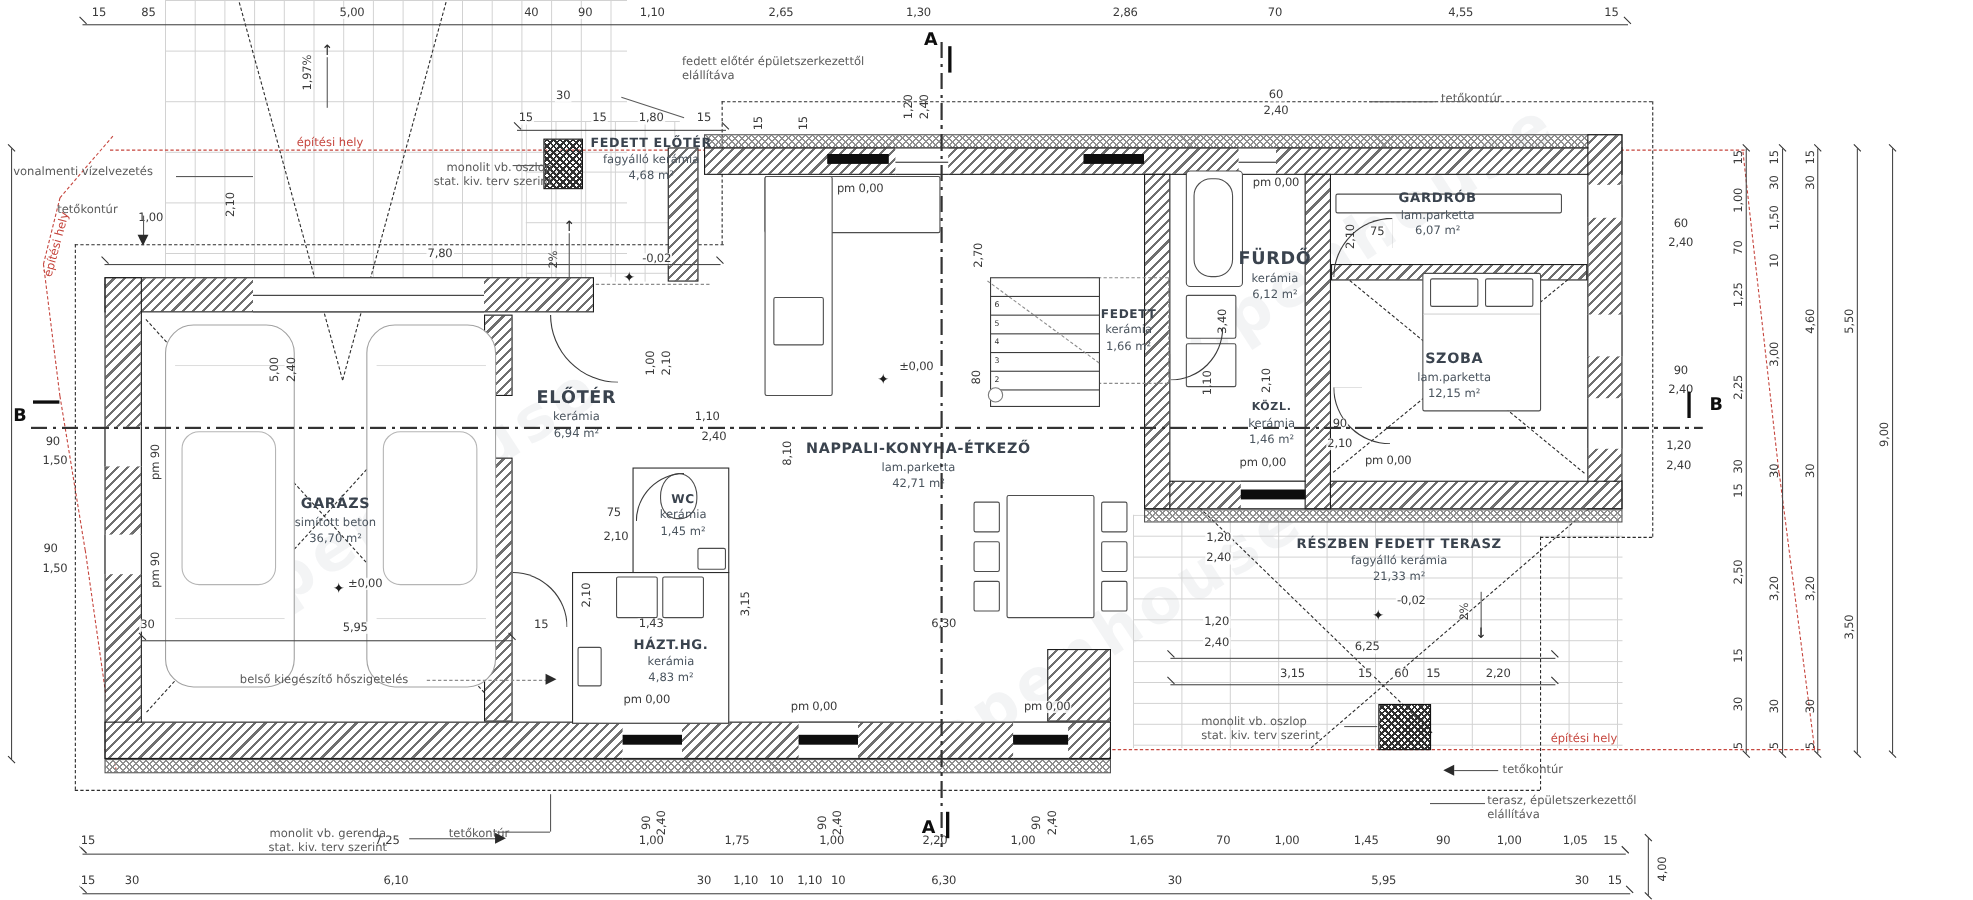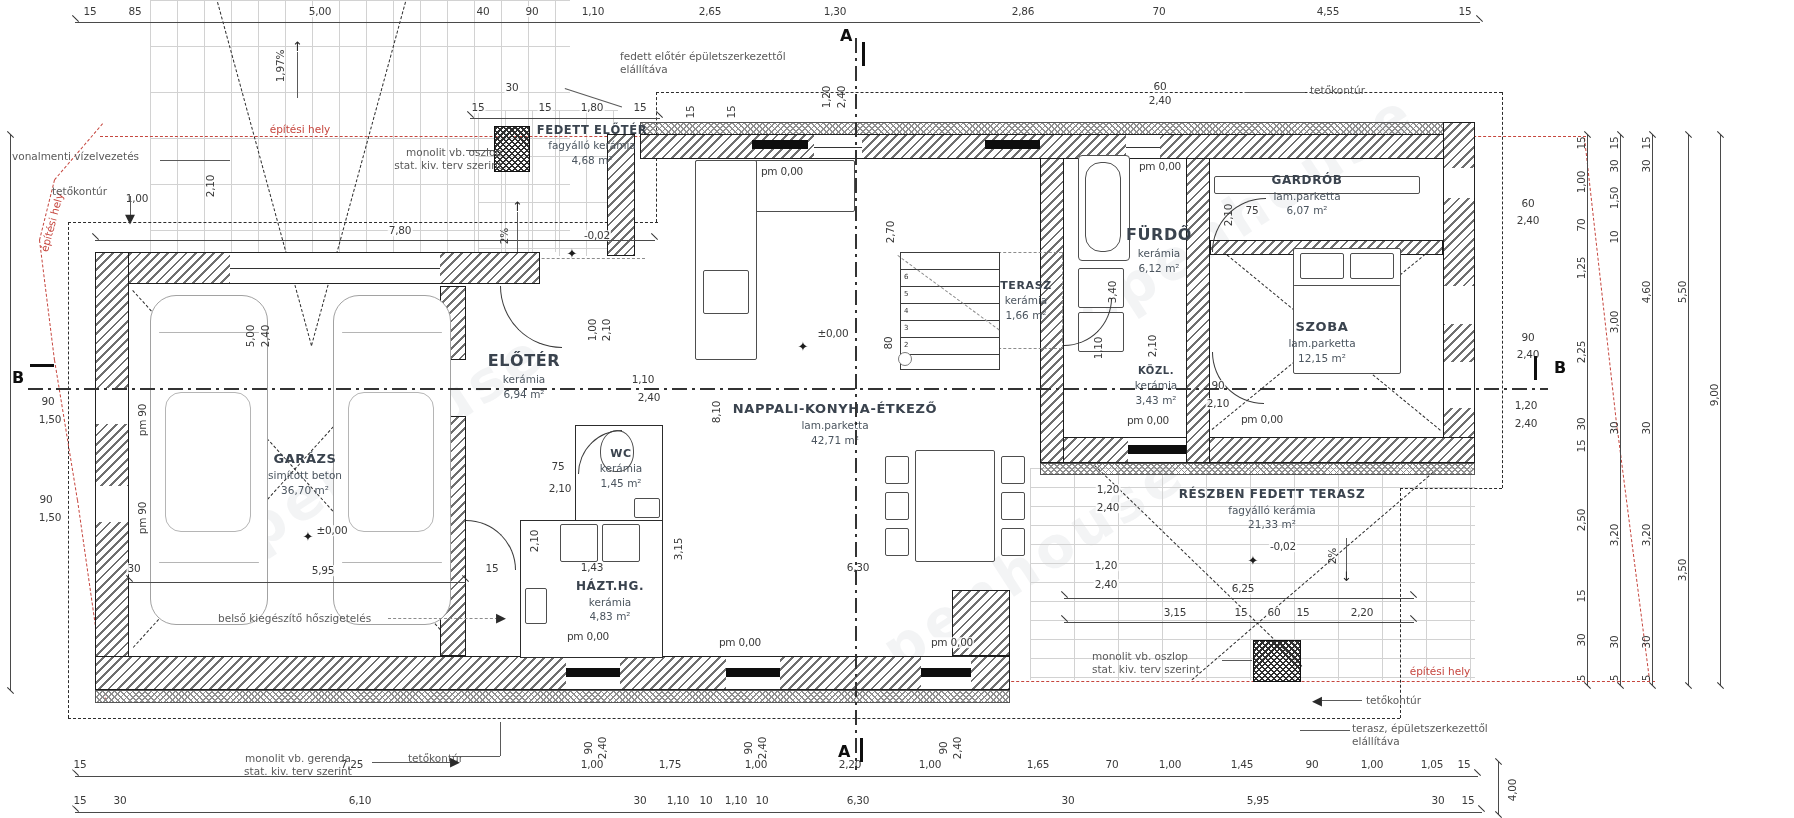--- a/index.html
+++ b/index.html
@@ -258,33 +258,33 @@
     <b style="font-size:12px">HÁZT.HG.</b>
       <i>kerámia</i>
       <i>4,83 m²</i>
     </div>
   <div class="room" style="left:835px;top:400px">
     <b>NAPPALI-KONYHA-ÉTKEZŐ</b>
       <i>lam.parketta</i>
       <i>42,71 m²</i>
     </div>
   <div class="room" style="left:1026px;top:278px">
-    <b style="font-size:11px">TERASZ</b>
+    <b style="font-size:11px">FEDETT</b>
       <i>kerámia</i>
       <i>1,66 m²</i>
     </div>
   <div class="room" style="left:1159px;top:224px">
     <b style="font-size:16px">FÜRDŐ</b>
       <i>kerámia</i>
       <i>6,12 m²</i>
     </div>
   <div class="room" style="left:1156px;top:364px">
     <b style="font-size:10px">KÖZL.</b>
       <i>kerámia</i>
-      <i>3,43 m²</i>
+      <i>1,46 m²</i>
     </div>
   <div class="room" style="left:1307px;top:172px">
     <b style="font-size:12px">GARDRÓB</b>
       <i>lam.parketta</i>
       <i>6,07 m²</i>
     </div>
   <div class="room" style="left:1322px;top:318px">
     <b>SZOBA</b>
       <i>lam.parketta</i>
       <i>12,15 m²</i>

